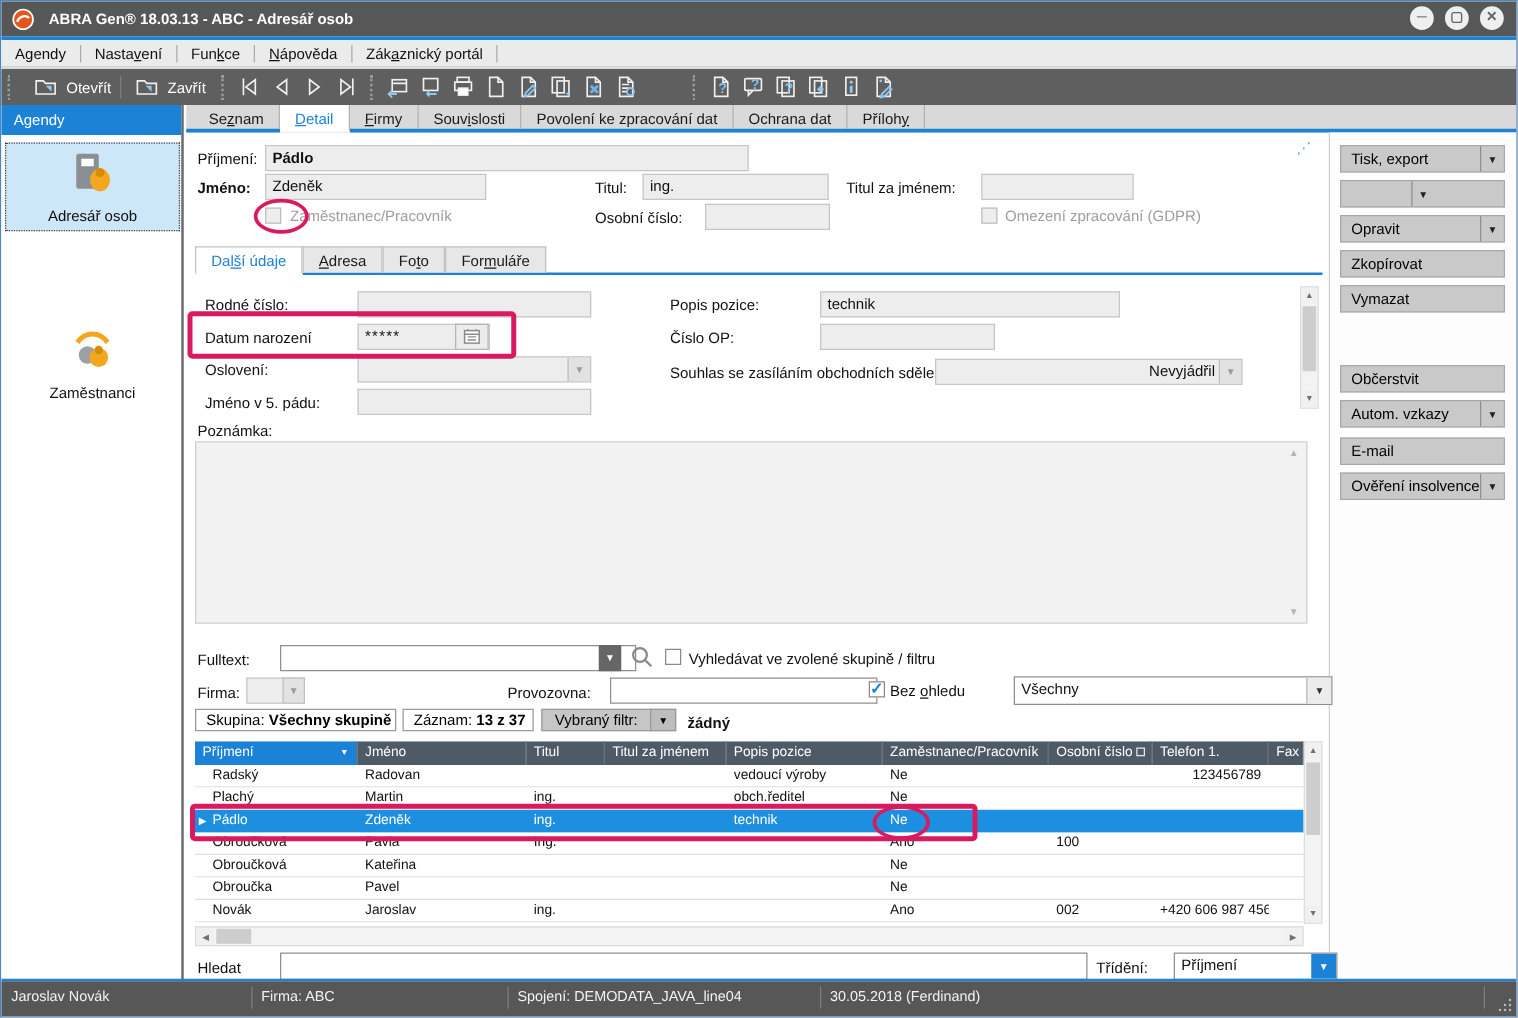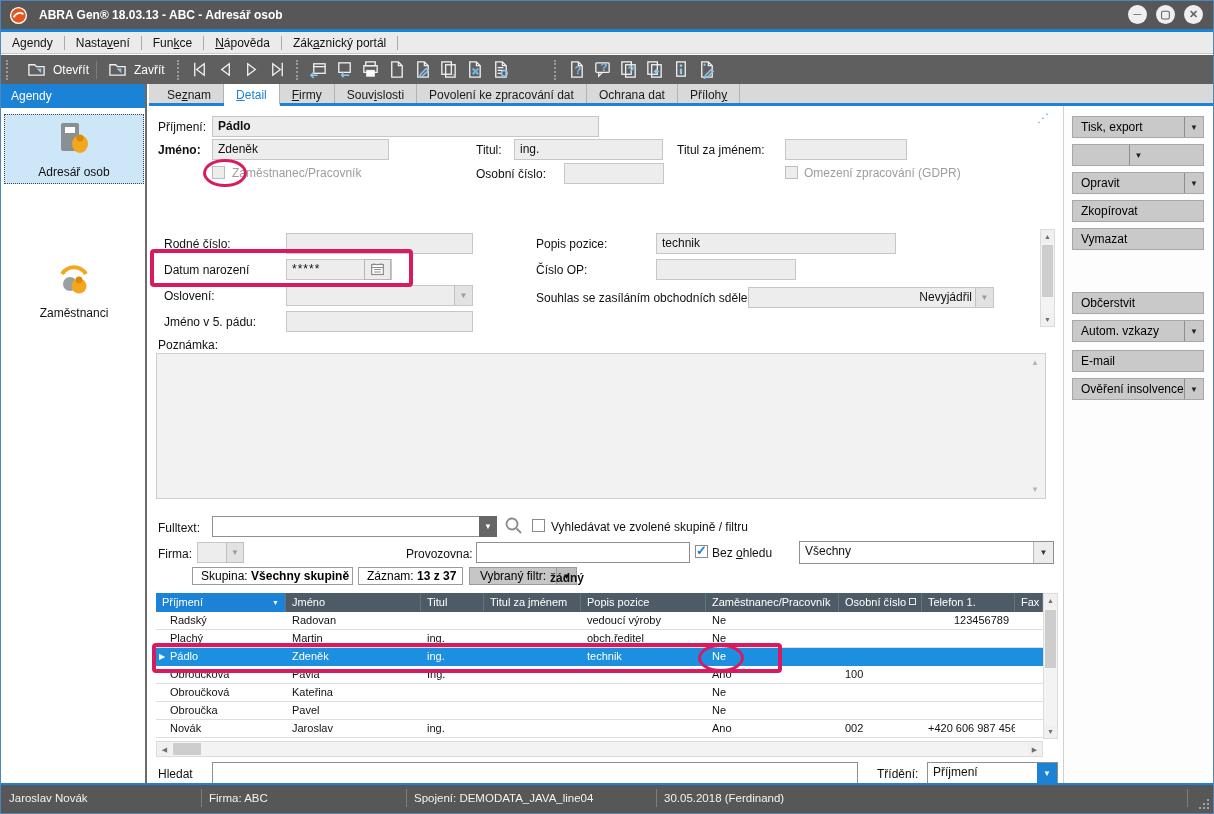--- a/index.html
+++ b/index.html
@@ -42,35 +42,35 @@
   .subtab.active{background:#fff;color:var(--accent);border-bottom:2px solid #fff;margin-bottom:-2px;}
   
   .rightpanel{position:absolute;left:1062px;top:105px;width:152px;height:679px;background:#fdfdfd;border-left:1px solid #d0d0d0;}
   .action-btn{position:absolute;left:8px;width:132px;height:22px;background:#c9c9c9;border:1px solid #a8a8a8;font-size:12px;display:flex;align-items:center;}
   .action-btn .al{padding-left:8px;flex:1;white-space:nowrap;overflow:hidden;}
   .action-btn .asplit{width:19px;height:100%;border-left:1px solid #8e8e8e;display:flex;align-items:center;justify-content:center;font-size:8px;color:#222;}
   
   .lbl{position:absolute;font-size:12px;color:#111;white-space:nowrap;}
   .lbl.dis{color:#9d9d9d;}
   .field{position:absolute;background:#ededed;border:1px solid #c6c6c6;height:21px;font-size:12px;padding:2px 5px;white-space:nowrap;overflow:hidden;color:#111;}
-  .field.white{background:#fff;border:1px solid #8f8f8f;}
+  .field.white{background:#fff;border:1px solid #8f8f8f;margin-left:12px;}
   .cbtn{position:absolute;right:0;top:0;bottom:0;width:18px;display:flex;align-items:center;justify-content:center;font-size:8px;}
   .cbtn.light{background:#e2e2e2;border-left:1px solid #c0c0c0;color:#9a9a9a;}
   .cbtn.blue{background:var(--accent);color:#fff;}
   .cbtn.plain{background:#ececec;border-left:1px solid #b9b9b9;color:#333;}
   .cb{position:absolute;width:13px;height:13px;background:#fff;border:1px solid #8a8a8a;}
   .cb.dis{background:#ededed;border-color:#bdbdbd;}
   .cb.checked::after{content:"✓";position:absolute;left:0px;top:-3px;color:var(--accent);font-weight:bold;font-size:13px;}
   
   .sb-v{position:absolute;width:15px;background:#f3f3f3;border:1px solid #dcdcdc;}
   .sb-h{position:absolute;height:16px;background:#f3f3f3;border:1px solid #dcdcdc;}
   .sb-btn{position:absolute;width:13px;height:13px;background:#f0f0f0;color:#707070;font-size:7px;display:flex;align-items:center;justify-content:center;}
   .sb-thumb{position:absolute;background:#cdcdcd;}
   
-  .gbox{position:absolute;height:18px;border:1px solid #9a9a9a;background:#fff;font-size:12px;display:flex;align-items:center;padding:0 8px;white-space:nowrap;margin-left:36px;}
+  .gbox{position:absolute;height:18px;border:1px solid #9a9a9a;background:#fff;font-size:12px;display:flex;align-items:center;padding:0 8px;white-space:nowrap;}
   
   .tablewrap{position:absolute;left:155px;top:592px;width:887px;height:145px;overflow:hidden;font-size:11px;}
   .thead{display:flex;height:19px;}
   .th{background:#4e5b66;color:#fff;border-right:1px solid #657280;padding:3px 0 0 6px;white-space:nowrap;overflow:hidden;position:relative;}
   .th.sorted{background:var(--accent);}
   .th .sortarrow{position:absolute;right:6px;top:6px;font-size:7px;}
   .th .sq{position:absolute;right:5px;top:5px;width:7px;height:7px;border:1px solid #e8e8e8;}
   .tr{display:flex;height:18px;border-bottom:1px solid #dedede;background:#fff;color:#111;}
   .tr.selected{background:var(--selection);color:#fff;border-bottom:1px solid var(--selection);}
   .td{padding:2px 0 0 6px;white-space:nowrap;overflow:hidden;position:relative;}
@@ -356,20 +356,26 @@
   <div class="lbl" style="left:676px;top:142px;">Titul za jménem:</div>
   <div class="field" style="left:784px;top:138px;width:122px;"></div>
   <div class="cb dis" style="left:211px;top:165px;"></div>
   <div class="lbl dis" style="left:231px;top:165px;">Zaměstnanec/Pracovník</div>
   <div class="lbl" style="left:475px;top:166px;">Osobní číslo:</div>
   <div class="field" style="left:563px;top:162px;width:100px;"></div>
   <div class="cb dis" style="left:784px;top:165px;"></div>
   <div class="lbl dis" style="left:803px;top:165px;">Omezení zpracování (GDPR)</div>
   <div class="abs" style="left:1036px;top:110px;color:#58a6dc;font-size:12px;">⋰</div>
 
+  <div class="subtabstrip">
+      <div class="subtab active">Da<u>lš</u>í údaje</div>
+      <div class="subtab"><u>A</u>dresa</div>
+      <div class="subtab">Fo<u>t</u>o</div>
+      <div class="subtab">For<u>m</u>uláře</div>
+    </div>
 
   <div class="lbl" style="left:163px;top:236px;">Rodné číslo:</div>
   <div class="field" style="left:285px;top:232px;width:187px;"></div>
   <div class="lbl" style="left:163px;top:262px;">Datum narození</div>
   <div class="field" style="left:285px;top:258px;width:106px;letter-spacing:1px;">*****</div>
   <div class="abs" style="left:363px;top:258px;width:27px;height:21px;background:#ececec;border:1px solid #b5b5b5;display:flex;align-items:center;justify-content:center;">
     <svg width="15" height="15" viewBox="0 0 18 18">
         <rect x="2" y="3" width="14" height="12" stroke="#8a8a8a" fill="#fff" stroke-width="1.4"></rect>
         <path d="M2 6.5h14M5 3V1.5M13 3V1.5M5 9h8M5 12h8" stroke="#8a8a8a" stroke-width="1.3" fill="none"></path>
       </svg>

